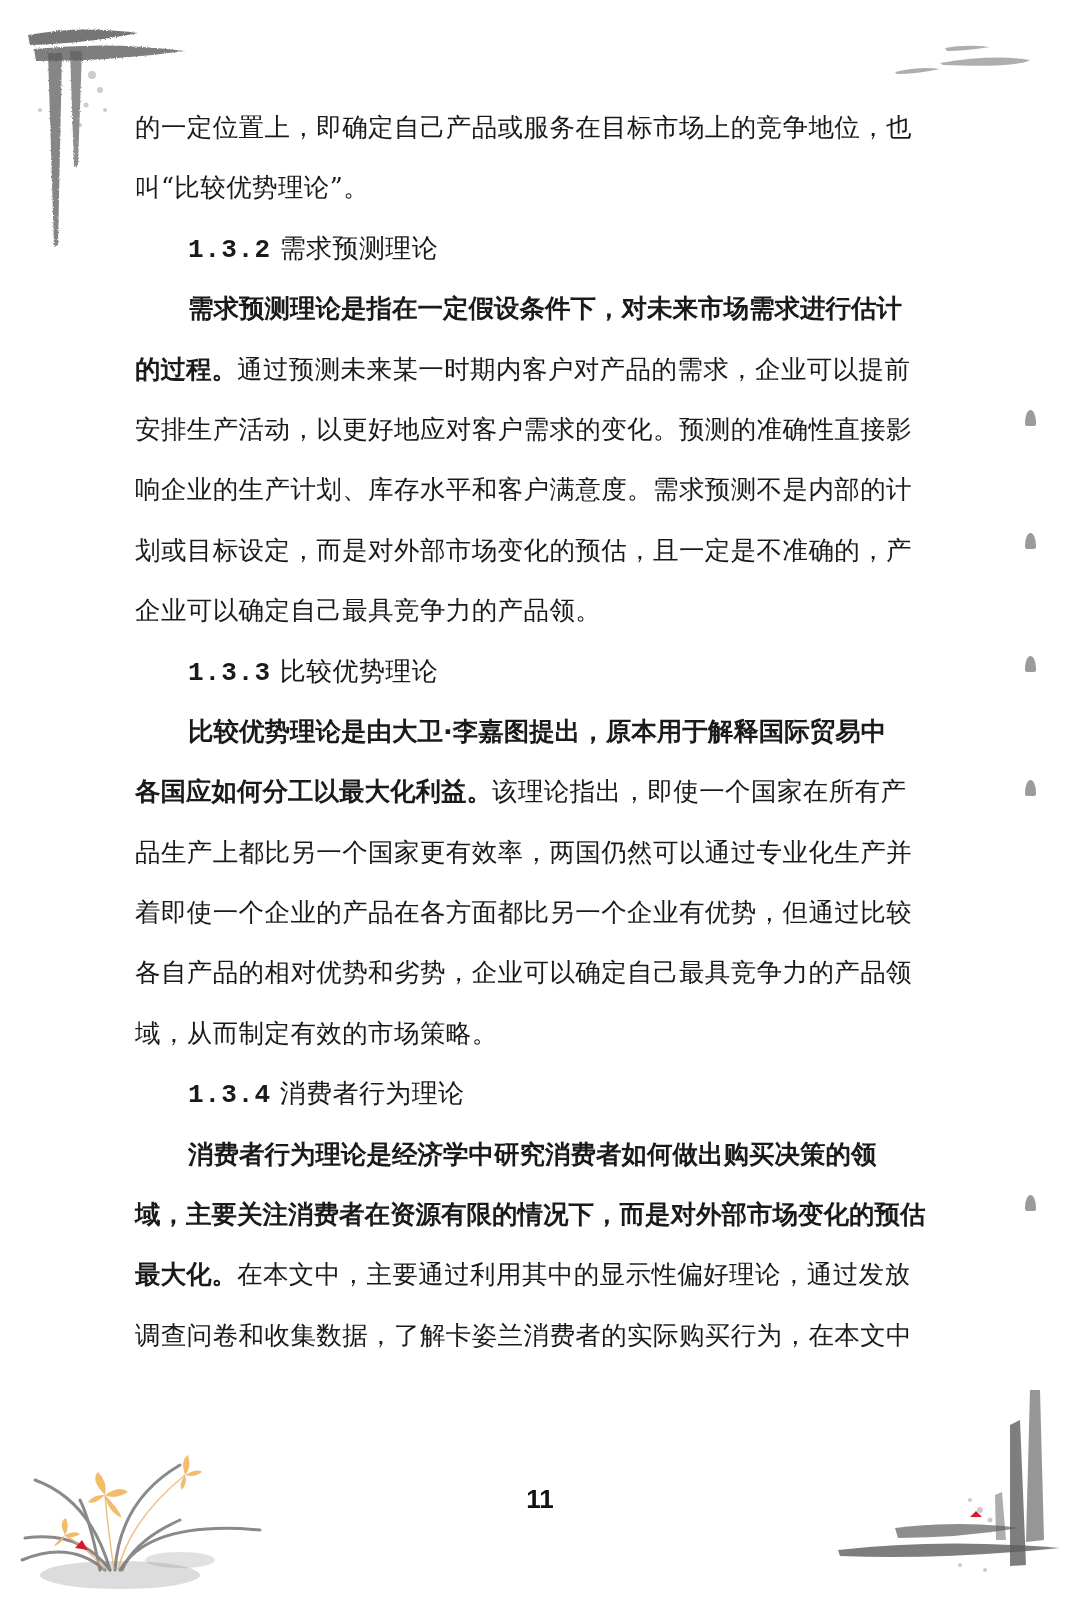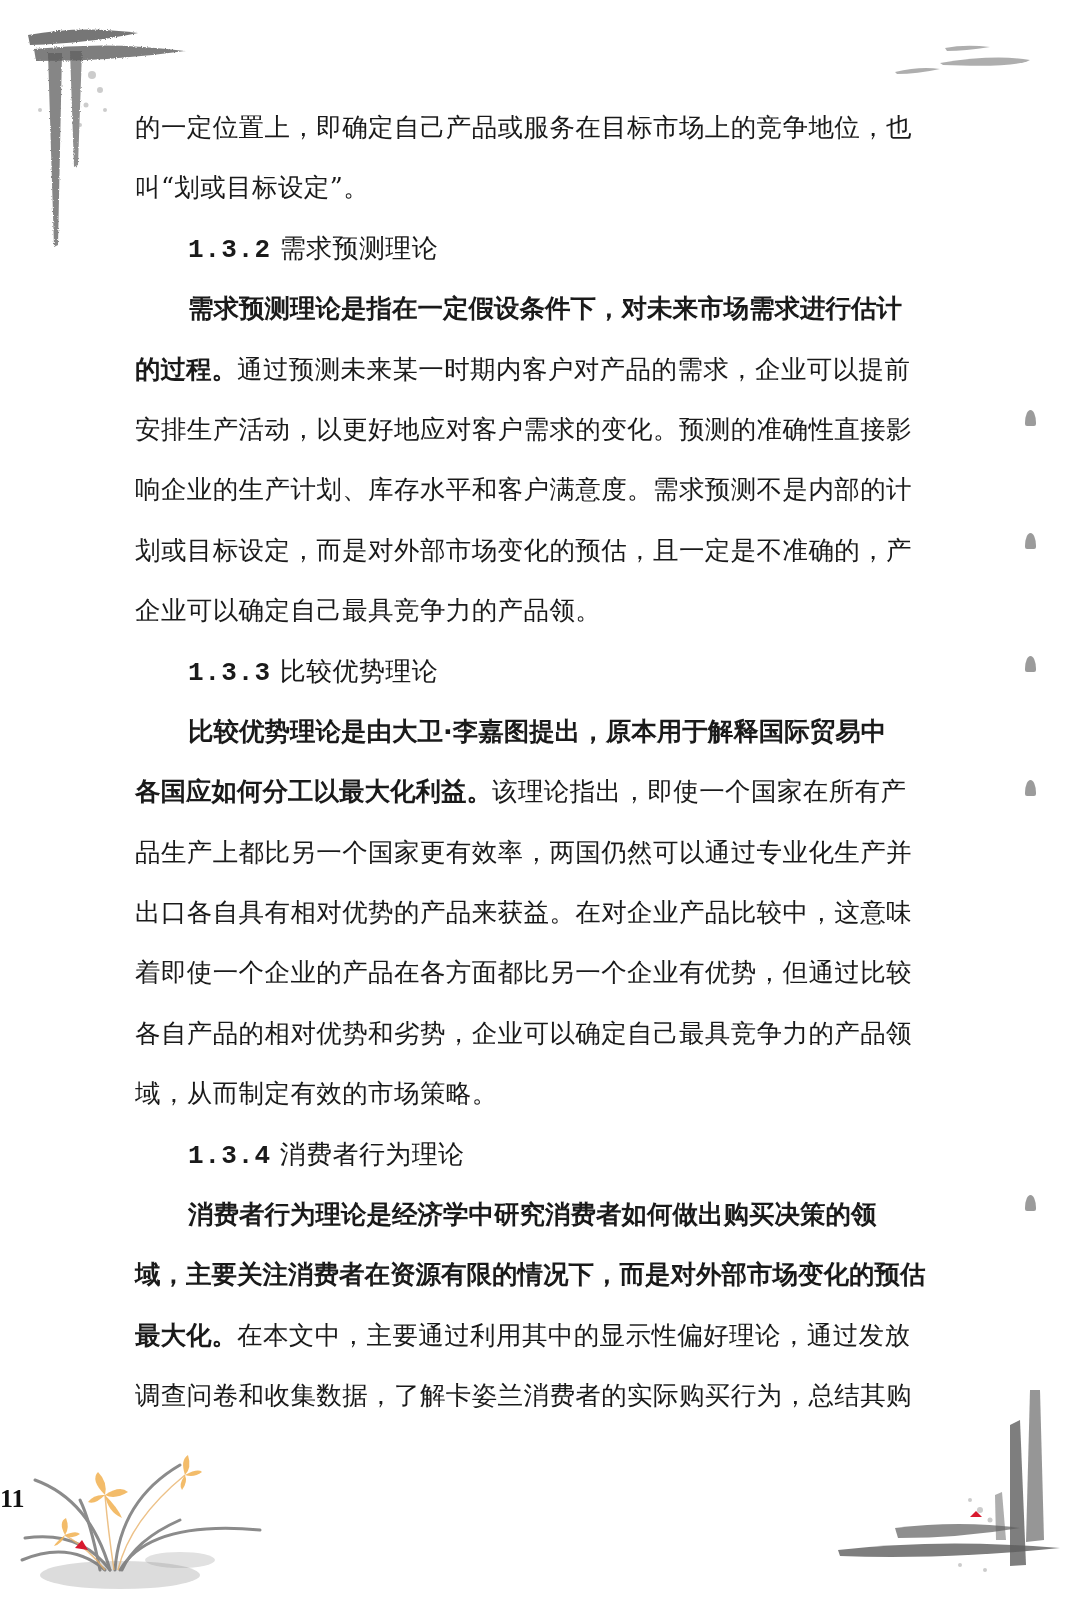--- a/index.html
+++ b/index.html
@@ -13,22 +13,22 @@
   }
   .line {
     height: 60.4px; line-height: 60.4px; font-size: 25.5px; white-space: nowrap;
     letter-spacing: 0.4px; overflow: visible;
   }
   .indent { padding-left: 53px; }
   .heading { padding-left: 53px; font-size: 26px; }
   .heading .num { font-family: "Liberation Mono", "DejaVu Sans Mono", monospace; letter-spacing: 1px; font-weight: bold; }
   .bold { font-weight: bold; font-family: "DejaVu Sans", "Liberation Sans", sans-serif; letter-spacing: 0px; text-align: right; }
   .page-number {
-    position: absolute; left: 0; width: 1080px; top: 1484px; 
-    font-family: Liberation Serif, serif; font-weight: bold; font-size: 26px; color: #111;
+    position: absolute; left: 0; width: 1080px; top: 1484px; text-align: center;
+    font-family: Liberation Sans, sans-serif; font-weight: bold; font-size: 26px; color: #111;
   }
   .deco { position: absolute; }
   .ink-mark {
     position: absolute; right: 44px; width: 11px; height: 16px;
     background: #8a8a8a; border-radius: 50% 50% 2px 2px / 80% 80% 2px 2px; opacity: 0.85;
   }
 </style>
 </head>
 <body>
 
@@ -67,21 +67,21 @@
 
   <div class="ink-mark" style="top:410px"></div>
   <div class="ink-mark" style="top:533px"></div>
   <div class="ink-mark" style="top:656px"></div>
   <div class="ink-mark" style="top:780px"></div>
   <div class="ink-mark" style="top:1195px"></div>
 
   <div class="content">
 
     <div class="line">的一定位置上，即确定自己产品或服务在目标市场上的竞争地位，也</div>
-    <div class="line">叫“划或目标设定”。</div>
+    <div class="line">叫“比较优势理论”。</div>
 
     <div class="line heading">
       <span class="num">1.3.2</span>
       <span>需求预测理论</span>
     </div>
 
     <div class="line indent"><span class="bold">需求预测理论是指在一定假设条件下，对未来市场需求进行估计</span></div>
     <div class="line"><span class="bold">的过程。</span><span>通过预测未来某一时期内客户对产品的需求，企业可以提前</span></div>
     <div class="line">安排生产活动，以更好地应对客户需求的变化。预测的准确性直接影</div>
     <div class="line">响企业的生产计划、库存水平和客户满意度。需求预测不是内部的计</div>
@@ -89,34 +89,33 @@
     <div class="line">企业可以确定自己最具竞争力的产品领。</div>
 
     <div class="line heading">
       <span class="num">1.3.3</span>
       <span>比较优势理论</span>
     </div>
 
     <div class="line indent"><span class="bold">比较优势理论是由大卫·李嘉图提出，原本用于解释国际贸易中</span></div>
     <div class="line"><span class="bold">各国应如何分工以最大化利益。</span><span>该理论指出，即使一个国家在所有产</span></div>
     <div class="line">品生产上都比另一个国家更有效率，两国仍然可以通过专业化生产并</div>
-    <div class="line">出口各自具有相对优势的产品来获益。在对企业产品比较中，这意味</div>
     <div class="line">着即使一个企业的产品在各方面都比另一个企业有优势，但通过比较</div>
     <div class="line">各自产品的相对优势和劣势，企业可以确定自己最具竞争力的产品领</div>
     <div class="line">域，从而制定有效的市场策略。</div>
 
     <div class="line heading">
       <span class="num">1.3.4</span>
       <span>消费者行为理论</span>
     </div>
 
     <div class="line indent"><span class="bold">消费者行为理论是经济学中研究消费者如何做出购买决策的领</span></div>
     <div class="line"><span class="bold">域，主要关注消费者在资源有限的情况下，而是对外部市场变化的预估</span></div>
     <div class="line"><span class="bold">最大化。</span><span>在本文中，主要通过利用其中的显示性偏好理论，通过发放</span></div>
-    <div class="line">调查问卷和收集数据，了解卡姿兰消费者的实际购买行为，总结其购</div>
+    <div class="line">调查问卷和收集数据，了解卡姿兰消费者的实际购买行为，在本文中</div>
   </div>
 
   <div class="page-number">11</div>
 
   <svg class="deco" style="left:10px;top:1420px" width="260" height="180" viewBox="0 0 260 180">
     <ellipse cx="110" cy="155" rx="80" ry="14" fill="#9a9a9a" opacity="0.35"></ellipse>
     <ellipse cx="170" cy="140" rx="35" ry="8" fill="#9a9a9a" opacity="0.3"></ellipse>
     <g fill="none" stroke="#6e6e6e" stroke-width="3" stroke-linecap="round" opacity="0.8">
       <path d="M100 150 Q80 80 25 60"></path>
       <path d="M105 150 Q110 80 170 45"></path>

